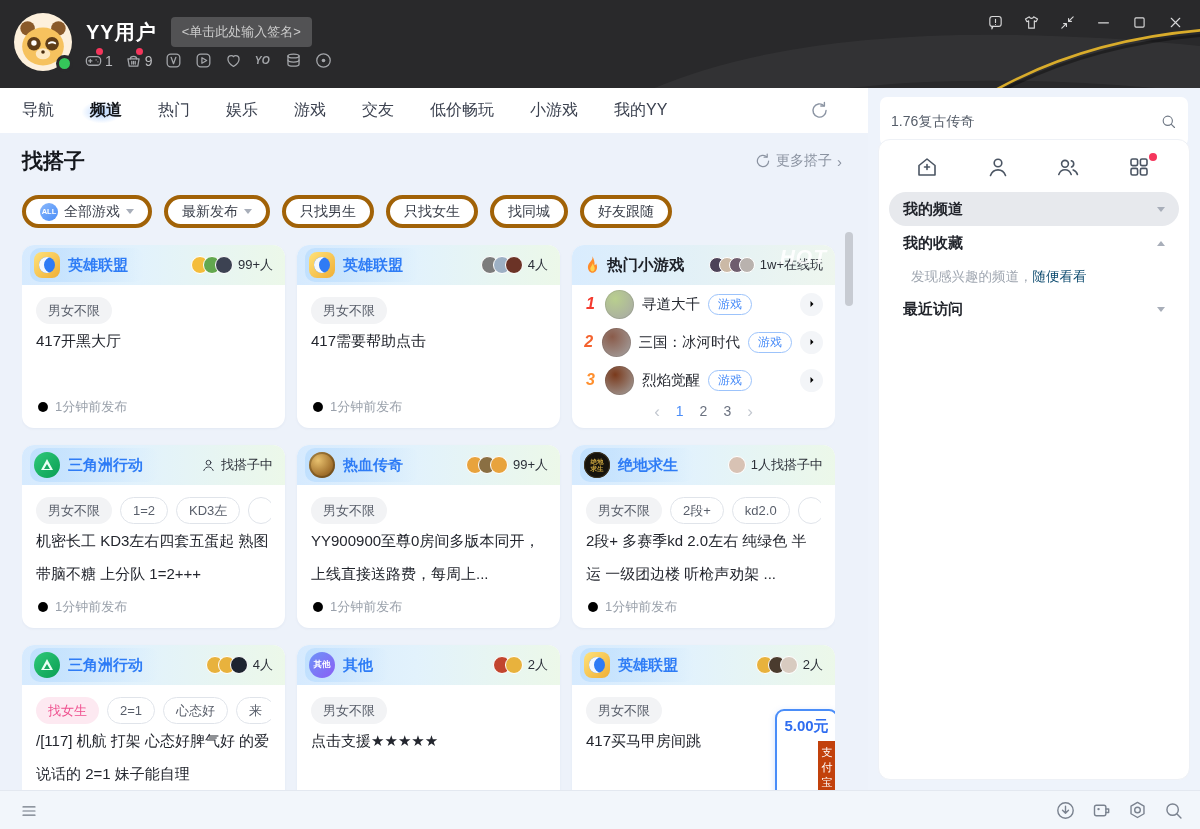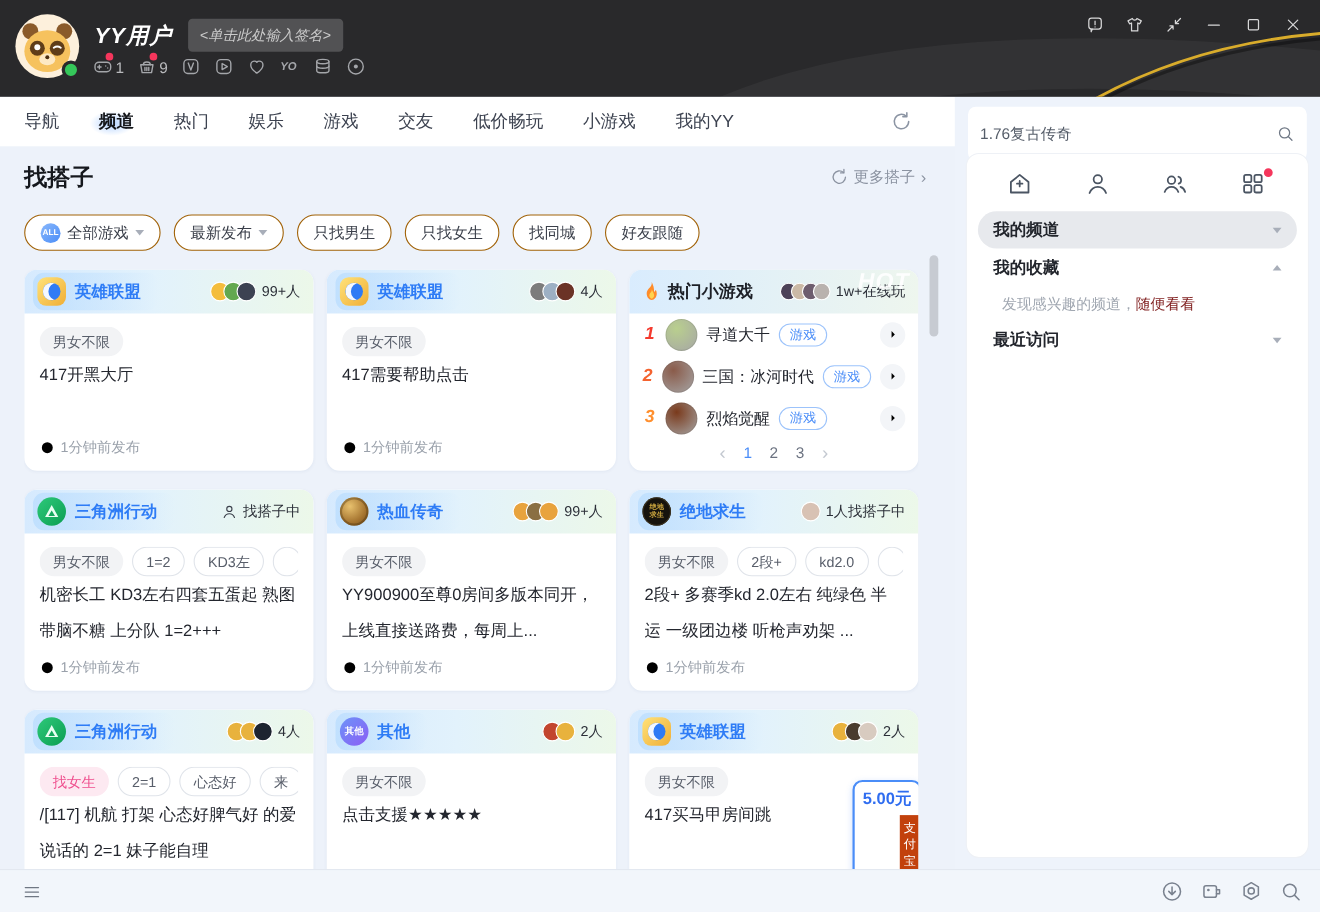--- a/index.html
+++ b/index.html
@@ -6,21 +6,21 @@
   html,body { width:1200px; height:829px; overflow:hidden; }
   body { font-family:"Liberation Sans","DejaVu Sans",sans-serif; background:#edf2fa; position:relative; color:#23262e; }
   .icon svg { display:block; fill:none; stroke:currentColor; stroke-width:1.6; stroke-linecap:round; stroke-linejoin:round; }
 
   
   .titlebar { position:absolute; left:0; top:0; width:1200px; height:88px; background:#29292b; overflow:hidden; z-index:30; }
   .tb-deco { position:absolute; inset:0; pointer-events:none; }
   .avatar { position:absolute; left:14px; top:13px; width:58px; height:58px; border-radius:50%; background:#fdf0dc; }
   .avatar svg { width:58px; height:58px; display:block; }
   .status-dot { position:absolute; right:-1px; bottom:-1px; width:17px; height:17px; border-radius:50%; background:#35c75a; border:3px solid #29292b; }
-  .tb-row1 { position:absolute; left:86px; top:17px; display:flex; align-items:center; gap:14px;font-style:italic; }
+  .tb-row1 { position:absolute; left:86px; top:17px; display:flex; align-items:center; gap:14px; }
   .uname { color:#fff; font-size:20px; font-weight:700; letter-spacing:1px; }
   .sig { background:#525254; color:#cbcbcb; font-size:13px; padding:6px 11px; border-radius:4px; cursor:text; }
   .tb-badges { position:absolute; left:84px; top:51px; display:flex; align-items:center; gap:11px; color:#a4a6aa; }
   .tb-badge { position:relative; display:flex; align-items:center; gap:2px; cursor:pointer; }
   .tb-badge svg { width:19px; height:19px; }
   .tb-badge .cnt { font-size:14px; color:#b9babd; }
   .reddot { position:absolute; right:-2px; top:-3px; width:7px; height:7px; border-radius:50%; background:#f5365c; }
   .tb-badge .reddot { right:auto; left:12px; }
   .tb-controls { position:absolute; right:12px; top:10px; display:flex; align-items:center; gap:10px; color:#d8d8d9; }
   .tb-ctl { width:26px; height:24px; display:flex; align-items:center; justify-content:center; cursor:pointer; }
@@ -36,21 +36,21 @@
 
   
   .main { position:absolute; left:0; top:133px; width:868px; height:657px; background:#edf2fa;padding-left:23px; }
   .m-head { position:absolute; left:22px; right:26px; top:14px; display:flex; align-items:center; }
   .m-title { font-size:21px; font-weight:700; color:#15181d; }
   .m-right { margin-left:auto; display:flex; align-items:center; gap:4px; color:#8b93a1; }
   .m-refresh { width:18px; height:18px; cursor:pointer; }
   .m-more { font-size:14px; cursor:pointer; display:flex; align-items:center; gap:5px; }
   .m-arrow { font-size:15px; }
   .filters { position:absolute; left:22px; top:62px; display:flex; gap:12px; }
-  .chip { height:33px; background:#fff; border:1px solid #a16207; border-radius:17px; display:flex; align-items:center; gap:6px; padding:0 14px; font-size:14px; color:#3a3f4a; cursor:pointer; white-space:nowrap; }
+  .chip { height:33px; background:#fff; border:4px solid #a16207; border-radius:17px; display:flex; align-items:center; gap:6px; padding:0 14px; font-size:14px; color:#3a3f4a; cursor:pointer; white-space:nowrap; }
   .chip .all-badge { width:18px; height:18px; border-radius:50%; background:linear-gradient(135deg,#8ab8fb,#4a8df8); color:#fff; font-size:7.5px; font-weight:700; display:flex; align-items:center; justify-content:center; }
   .caret-down { width:0; height:0; border:4px solid transparent; border-top:5px solid #a8aeb9; margin-top:4px; }
   .caret-up { width:0; height:0; border:4px solid transparent; border-bottom:5px solid #a8aeb9; margin-bottom:4px; }
 
   .cards { position:absolute; left:22px; top:112px; width:813px; height:545px; display:grid; grid-template-columns:repeat(3,263px); grid-auto-rows:183px; gap:17px 12px; overflow:hidden; }
   .card { background:#fff; border-radius:12px; position:relative; overflow:hidden; box-shadow:0 1px 3px rgba(29,57,115,.05); }
   .card-head { height:40px; background:linear-gradient(90deg,#d6eafe 0%,#e2f2fc 45%,#ecf8e9 100%); display:flex; align-items:center; padding:0 12px 0 8px; position:relative; }
   .game-tab { display:flex; align-items:center; gap:8px; padding:4px 16px 4px 4px; border-radius:10px; background:linear-gradient(90deg,rgba(190,223,254,.9),rgba(190,223,254,0)); cursor:pointer; }
   .game-name { font-size:15px; font-weight:700; color:#2e7cf6; white-space:nowrap; }
   .head-right { margin-left:auto; display:flex; align-items:center; gap:5px; }
@@ -113,21 +113,21 @@
   .rp-card { position:absolute; left:10px; top:51px; width:312px; height:641px; background:#fff; border-radius:12px; border:1px solid #eef1f6; }
   .rp-tabs { height:52px; display:flex; align-items:center; justify-content:space-around; padding:4px 14px 0; color:#4b5563; }
   .rp-tab { position:relative; width:26px; height:26px; cursor:pointer; }
   .rp-tab svg { width:24px; height:24px; }
   .rp-tab .reddot { width:8px; height:8px; right:-4px; top:-2px; }
   .rp-row { margin:0 10px; height:34px; display:flex; align-items:center; padding:0 14px; border-radius:17px; cursor:pointer; }
   .rp-row.selected { background:#e7e9ed; }
   .rp-row .lbl { font-size:15px; font-weight:700; color:#22252c; }
   .rp-row .crt { margin-left:auto; }
   .rp-discover { margin:2px 10px 0; padding:6px 14px 6px 22px; font-size:13.5px; color:#a0a7b1; cursor:default; }
-  .rp-discover a { color:#7f1d1d; text-decoration:none; cursor:pointer;font-family:Liberation Mono, monospace; }
+  .rp-discover a { color:#0c4a6e; text-decoration:none; cursor:pointer;font-family:Liberation Mono, monospace; }
 
   
   .bottombar { position:absolute; left:0; top:790px; width:1200px; height:39px; background:#f2f6fb; border-top:1px solid #e3e8f0; z-index:25; }
   .bb-menu { position:absolute; left:20px; top:11px; width:18px; height:16px; color:#6f7783; cursor:pointer; }
   .bb-right { position:absolute; right:16px; top:9px; display:flex; align-items:center; gap:15px; color:#7a828f; }
   .bb-ic { width:21px; height:21px; cursor:pointer; }
   .bb-ic svg { width:21px; height:21px; }
 </style>
 </head>
 <body>

